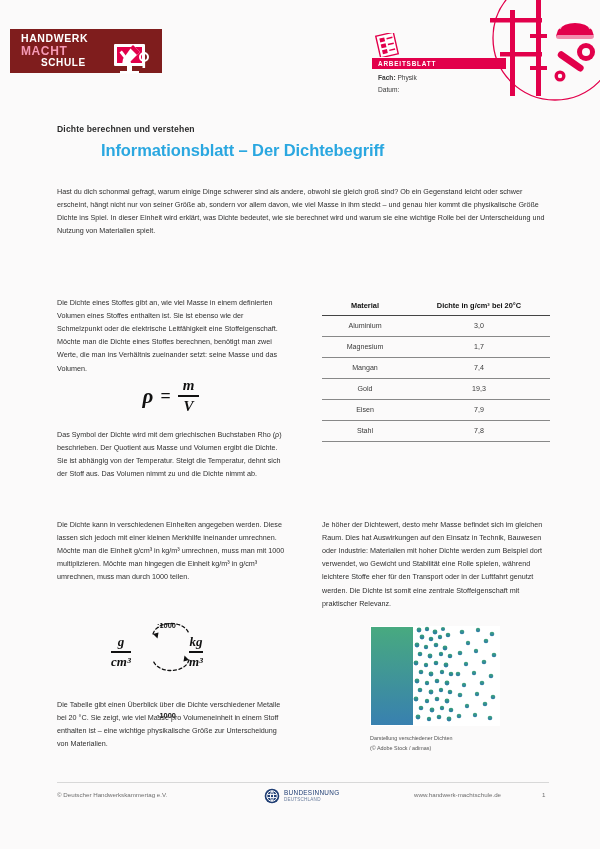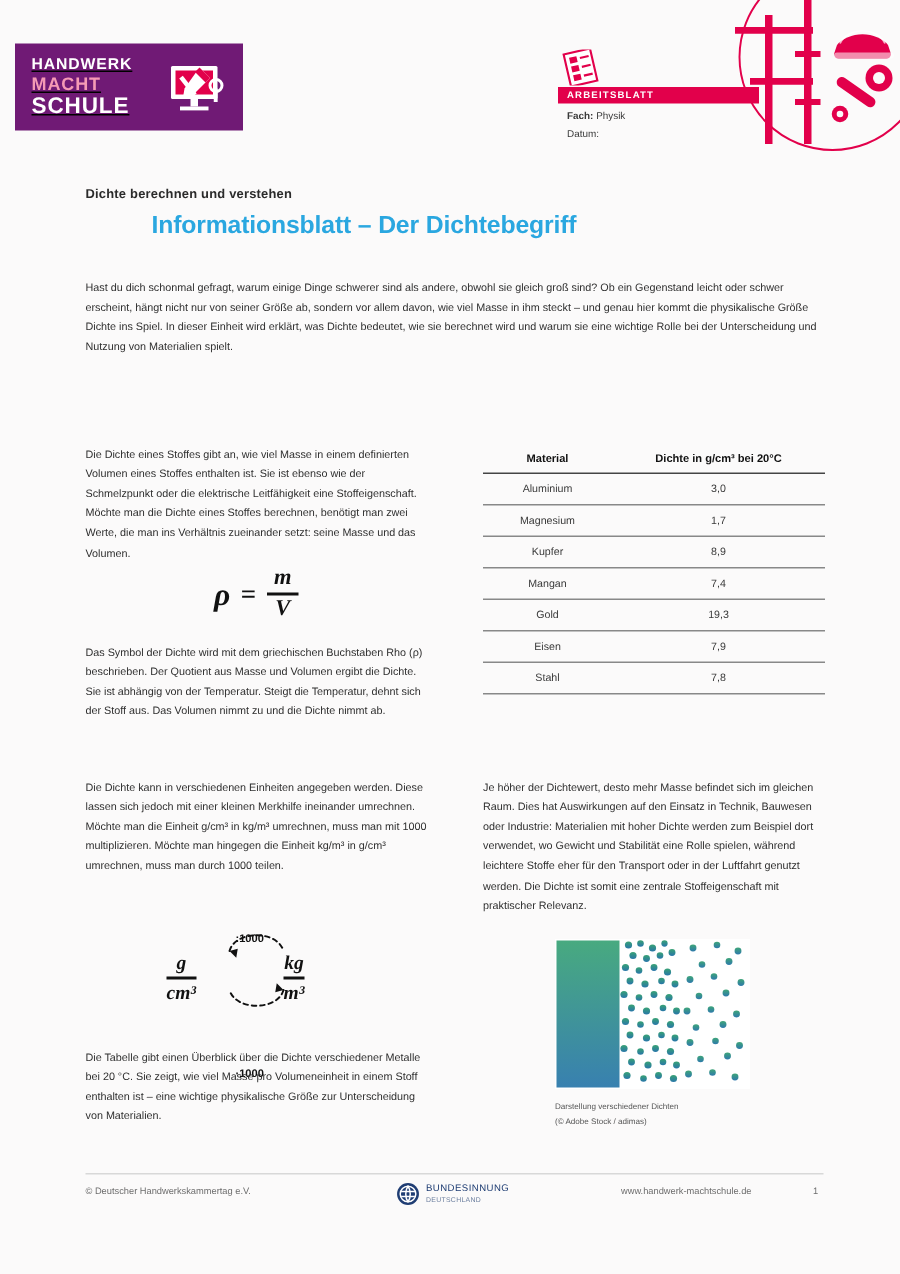--- a/index.html
+++ b/index.html
@@ -11,32 +11,32 @@
   .page {
     position: relative;
     width: 600px; height: 849px;
     background: #fbfafa;
     overflow: hidden;
   }
   
   .header { position: relative; height: 110px; }
   .logo-box {
     position: absolute; left: 10px; top: 29px;
-    width: 152px; height: 58px;
-    background: #701a75;
-    display: flex; align-items: center; padding-left: 11px; text-decoration: underline;
+    width: 152px; height: 44px;
+    background: #7f1d1d;
+    display: flex; align-items: center; padding-left: 11px;
   }
   .logo-words { display: flex; flex-direction: column; gap: 1px; }
   .logo-line {
     color: #ffffff; font-weight: bold; letter-spacing: .6px;
     line-height: 1.02; font-family: "Liberation Sans", sans-serif;
   }
   .logo-l1 { font-size: 10.5px; }
   .logo-l2 { font-size: 12px; color: #f59ab5; }
-  .logo-l3 { font-size: 15px; }
+  .logo-l3 { font-size: 10px; margin-left: 20px; }
   .logo-art { position: absolute; right: 11px; top: 12px; }
 
   .head-graphic { position: absolute; right: 0; top: 0; width: 200px; height: 108px; }
 
   .ab-band {
     position: absolute; left: 372px; top: 58px;
     width: 134px; height: 11px; background: #e2004b;
     color: #fff; font-size: 6.4px; font-weight: bold;
     letter-spacing: .8px; padding-left: 6px; line-height: 11px;
   }
@@ -275,24 +275,20 @@
       </tr>
     </thead>
     <tbody>
       <tr>
         <td class="c1">Aluminium</td>
         <td class="c2">3,0</td>
       </tr>
       <tr>
         <td class="c1">Magnesium</td>
         <td class="c2">1,7</td>
-      </tr>
-      <tr>
-        <td class="c1">Kupfer</td>
-        <td class="c2">8,9</td>
       </tr>
       <tr>
         <td class="c1">Mangan</td>
         <td class="c2">7,4</td>
       </tr>
       <tr>
         <td class="c1">Gold</td>
         <td class="c2">19,3</td>
       </tr>
       <tr>

